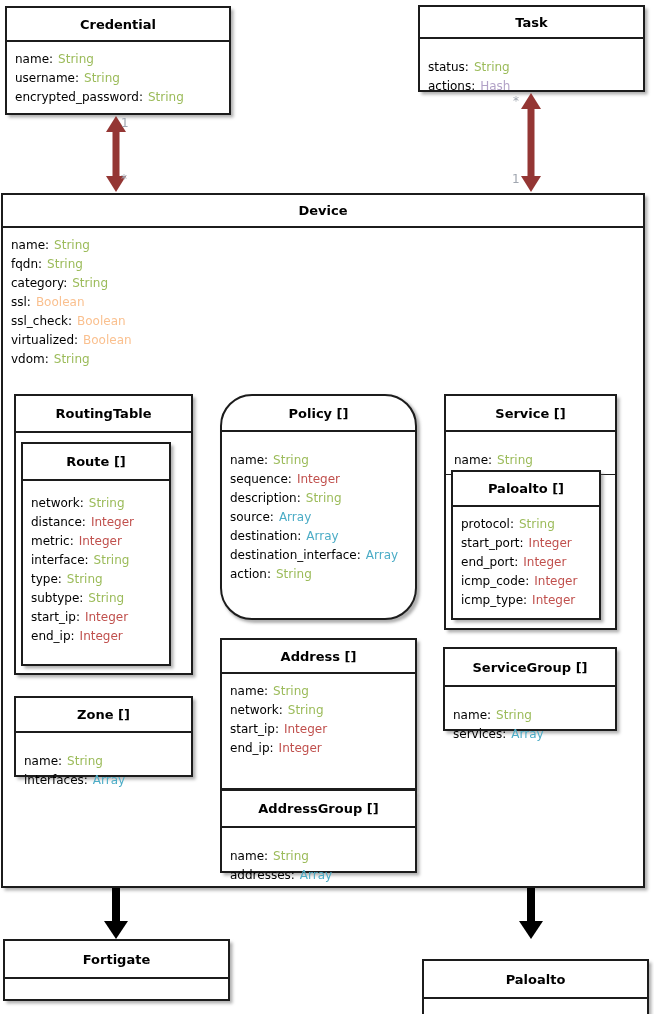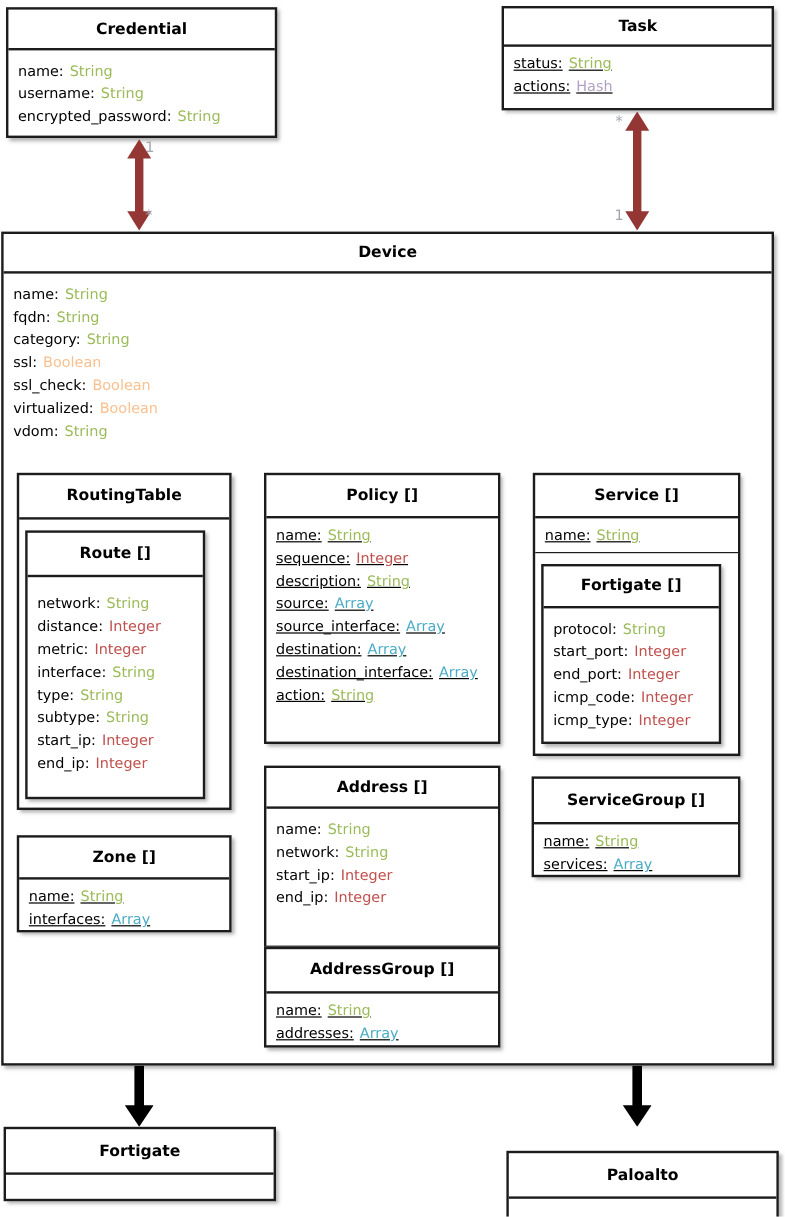--- a/index.html
+++ b/index.html
@@ -11,21 +11,21 @@
     position:absolute; background:#ffffff; border:2px solid #1c1c1c;
     box-shadow:2.5px 2.5px 3px rgba(110,110,110,0.55);
     box-sizing:border-box;
   }
   .cbox-title {
     display:flex; align-items:center; justify-content:center;
     font-weight:bold; font-size:13px; color:#000;
     border-bottom:2px solid #1c1c1c; box-sizing:border-box;
   }
   .attrs { padding:8px 6px 6px 8px; }
-  .attrs.tight { padding-top:5px;text-decoration:underline; }
+  .attrs.tight { padding-top:19px; }
   .attrs.roomy { padding-top:13px; }
   .attr { font-size:12px; line-height:19px; color:#000; white-space:nowrap; }
   .attr .attr-type { margin-left:5px; }
   .type-String  { color:var(--type-string); }
   .type-Integer { color:var(--type-integer); }
   .type-Array   { color:var(--type-array); }
   .type-Boolean { color:var(--type-boolean); }
   .type-Hash    { color:var(--type-hash); }
   .mult {
     position:absolute; font-size:12px; color:var(--multiplicity);
@@ -88,28 +88,27 @@
   </div>
 
   <div class="cbox" style="left:14px; top:696px; width:179px; height:81px;">
     <div class="cbox-title" style="height:35px;">Zone []</div>
     <div class="attrs tight">
         <div class="attr"><span class="attr-name">name:</span><span class="attr-type type-String">String</span></div>
         <div class="attr"><span class="attr-name">interfaces:</span><span class="attr-type type-Array">Array</span></div>
       </div>
   </div>
 
-  <div class="cbox" style="left:220px; top:394px; width:197px; height:226px;">
+  <div class="cbox" style="left:220px; top:394px; width:197px; height:226px;border-radius:32px;">
     <div class="cbox-title" style="height:36px;">Policy []</div>
     <div class="attrs tight">
         <div class="attr"><span class="attr-name">name:</span><span class="attr-type type-String">String</span></div>
         <div class="attr"><span class="attr-name">sequence:</span><span class="attr-type type-Integer">Integer</span></div>
         <div class="attr"><span class="attr-name">description:</span><span class="attr-type type-String">String</span></div>
         <div class="attr"><span class="attr-name">source:</span><span class="attr-type type-Array">Array</span></div>
-        <div class="attr"><span class="attr-name">source_interface:</span><span class="attr-type type-Array">Array</span></div>
         <div class="attr"><span class="attr-name">destination:</span><span class="attr-type type-Array">Array</span></div>
         <div class="attr"><span class="attr-name">destination_interface:</span><span class="attr-type type-Array">Array</span></div>
         <div class="attr"><span class="attr-name">action:</span><span class="attr-type type-String">String</span></div>
       </div>
   </div>
 
   <div class="cbox" style="left:220px; top:638px; width:197px; height:152px;">
     <div class="cbox-title" style="height:34px;">Address []</div>
     <div class="attrs">
         <div class="attr"><span class="attr-name">name:</span><span class="attr-type type-String">String</span></div>
@@ -127,21 +126,21 @@
       </div>
   </div>
 
   <div class="cbox" style="left:444px; top:394px; width:173px; height:236px;">
     <div class="cbox-title" style="height:36px;">Service []</div>
     <div class="attrs tight sep-line" style="padding-bottom:4px;">
         <div class="attr"><span class="attr-name">name:</span><span class="attr-type type-String">String</span></div>
       </div>
   </div>
   <div class="cbox" style="left:451px; top:470px; width:150px; height:150px;">
-    <div class="cbox-title" style="height:35px;">Fortigate []</div>
+    <div class="cbox-title" style="height:35px;">Paloalto []</div>
     <div class="attrs">
         <div class="attr"><span class="attr-name">protocol:</span><span class="attr-type type-String">String</span></div>
         <div class="attr"><span class="attr-name">start_port:</span><span class="attr-type type-Integer">Integer</span></div>
         <div class="attr"><span class="attr-name">end_port:</span><span class="attr-type type-Integer">Integer</span></div>
         <div class="attr"><span class="attr-name">icmp_code:</span><span class="attr-type type-Integer">Integer</span></div>
         <div class="attr"><span class="attr-name">icmp_type:</span><span class="attr-type type-Integer">Integer</span></div>
       </div>
   </div>
 
   <div class="cbox" style="left:443px; top:647px; width:174px; height:84px;">

